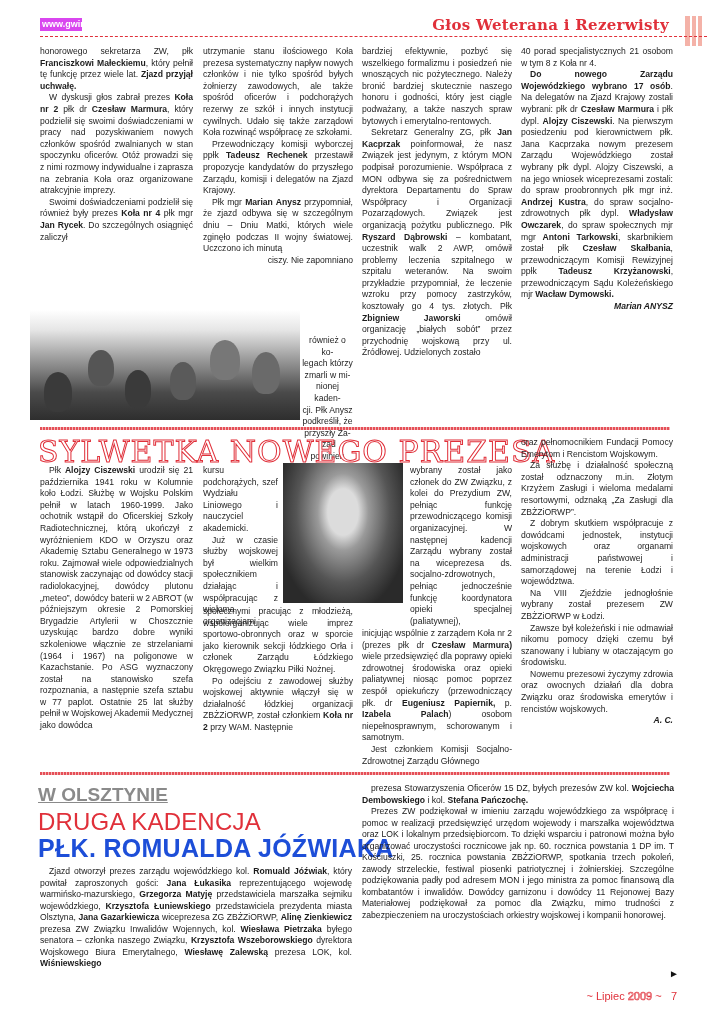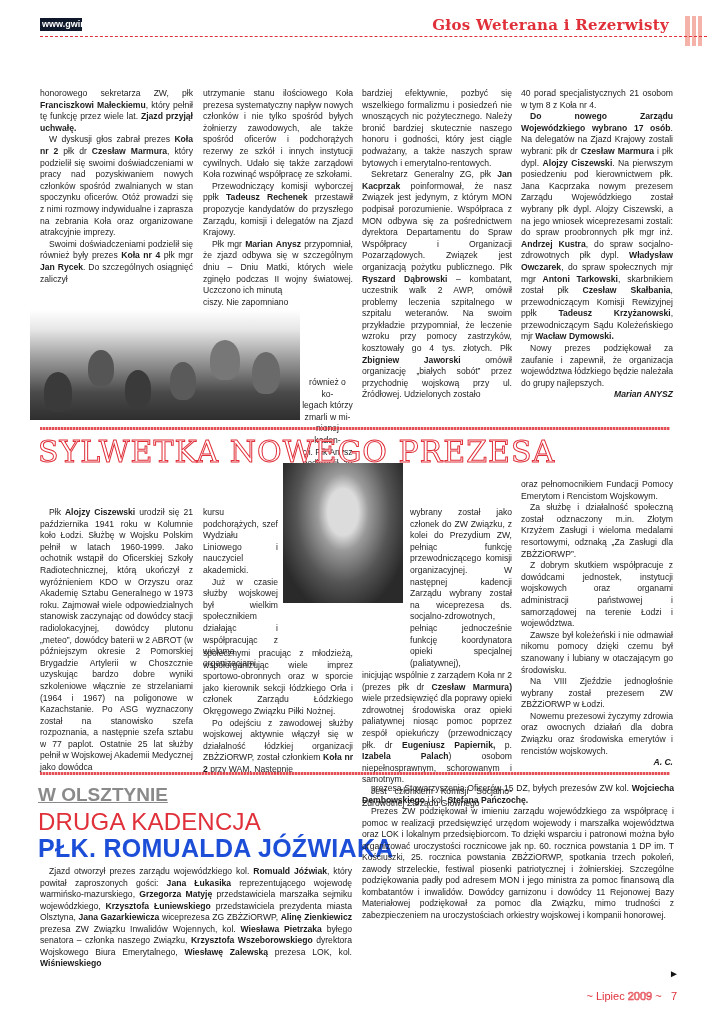--- a/index.html
+++ b/index.html
@@ -1,25 +1,25 @@
 <!DOCTYPE html>
 <html><head>
 <meta charset="utf-8">
 <style>
   * { margin:0; padding:0; box-sizing:border-box; }
   html, body { width:707px; height:1024px; background:#fff; overflow:hidden; }
   body { position:relative; font-family:"Liberation Sans", sans-serif; color:#1a1a1a; }
   .abs { position:absolute; }
-  .site-badge { left:40px; top:18px; width:42px; height:13px; background:#0f172a; color:#fff; font-size:9px; font-weight:bold; line-height:13px; padding-left:2px; }
+  .site-badge { left:40px; top:18px; width:42px; height:13px; background:#d946ef; color:#fff; font-size:9px; font-weight:bold; line-height:13px; padding-left:2px; }
   .mag-title { right:38px; top:16px; color:#e0303a; font-family:"DejaVu Serif", serif; font-weight:bold; font-size:15px; letter-spacing:0.3px; }
   .edge-bars { right:0; top:16px; width:22px; height:30px; }
   .edge-bars span { position:absolute; top:0; height:30px; background:#f4b2a8; }
   .dash-line { height:0; border-top:1px dashed #e0303a; }
   .dot-line { height:3px; background:repeating-linear-gradient(90deg,#e0303a 0 2px,#f2a6a6 2px 3px); opacity:.85; }
-  .col { font-size:8.6px; line-height:11.6px; text-align:justify; color:#1d1d1d;margin-top:42px; }
+  .col { font-size:8.6px; line-height:11.6px; text-align:justify; color:#1d1d1d; }
   .col p { text-indent:9px; }
   .col p.noind { text-indent:0; }
   .col b { font-weight:bold; }
   .sig { text-align:right; font-weight:bold; font-style:italic; }
   .photo1 { left:30px; top:310px; width:270px; height:110px;
     background:linear-gradient(180deg,#fff 0%,#e6e6e6 18%,#9a9a9a 45%,#4a4a4a 75%,#2e2e2e 100%); }
   .photo1 .fig { position:absolute; border-radius:50% 50% 40% 40%; background:#3a3a3a; }
   .photo2 { left:283px; top:463px; width:120px; height:140px;
     background:radial-gradient(ellipse at 50% 35%,#dcdcdc 0 18%,#9a9a9a 30%,#555 55%,#2a2a2a 80%); }
   .section-title { left:38px; top:434px; font-family:"DejaVu Serif", serif; font-size:30px; color:#fff; -webkit-text-stroke:1px #e0303a; letter-spacing:1px; }
@@ -47,21 +47,21 @@
 <div class="abs col" style="left:40px;top:46px;width:153px;">
   <p class="noind"><span>honorowego sekretarza ZW, płk </span><b>Franciszkowi Małeckiemu</b><span>, który pełnił tę funkcję przez wiele lat. </span><b>Zjazd przyjął uchwałę.</b></p>
   <p><span>W dyskusji głos zabrał prezes </span><b>Koła nr 2</b><span> płk dr </span><b>Czesław Marmura</b><span>, który podzielił się swoimi doświadczeniami w pracy nad pozyskiwaniem nowych członków spośród zwalnianych w stan spoczynku oficerów. Otóż prowadzi się z nimi rozmowy indywidualne i zaprasza na zebrania Koła oraz organizowane atrakcyjnie imprezy.</span></p>
   <p><span>Swoimi doświadczeniami podzielił się również były prezes </span><b>Koła nr 4</b><span> płk mgr </span><b>Jan Rycek</b><span>. Do szczególnych osiągnięć zaliczył</span></p>
 </div>
 
 <div class="abs col" style="left:203px;top:46px;width:150px;">
   <p class="noind">utrzymanie stanu ilościowego Koła prezesa systematyczny napływ nowych członków i nie tylko spośród byłych żołnierzy zawodowych, ale także spośród oficerów i podchorążych rezerwy ze szkół i innych instytucji cywilnych. Udało się także zarządowi Koła rozwinąć współpracę ze szkołami.</p>
   <p><span>Przewodniczący komisji wyborczej ppłk </span><b>Tadeusz Rechenek</b><span> przestawił propozycje kandydatów do przyszłego Zarządu, komisji i delegatów na Zjazd Krajowy.</span></p>
   <p><span>Płk mgr </span><b>Marian Anysz</b><span> przypomniał, że zjazd odbywa się w szczególnym dniu – Dniu Matki, których wiele zginęło podczas II wojny światowej. Uczczono ich minutą</span></p>
-  <p class="noind" style="">ciszy. Nie zapomniano</p>
+  <p class="noind" style="text-align:right">ciszy. Nie zapomniano</p>
 </div>
 <div class="abs col" style="left:302px;top:335px;width:51px;text-align:center;">
   <div>również o ko-</div>
   <div>legach którzy</div>
   <div>zmarli w mi-</div>
   <div>nionej kaden-</div>
   <div>cji. Płk Anysz</div>
   <div>podkreślił, że</div>
   <div>przyszły Za-</div>
   <div>rząd powinien</div>
@@ -78,21 +78,20 @@
 </div>
 
 <div class="abs col" style="left:362px;top:46px;width:150px;">
   <p class="noind">bardziej efektywnie, pozbyć się wszelkiego formalizmu i posiedzeń nie wnoszących nic pożytecznego. Należy bronić bardziej skutecznie naszego honoru i godności, który jest ciągle podważany, a także naszych spraw bytowych i emerytalno-rentowych.</p>
   <p><span>Sekretarz Generalny ZG, płk </span><b>Jan Kacprzak</b><span> poinformował, że nasz Związek jest jedynym, z którym MON podpisał porozumienie. Współpraca z MON odbywa się za pośrednictwem dyrektora Departamentu do Spraw Współpracy i Organizacji Pozarządowych. Związek jest organizacją pożytku publicznego. Płk </span><b>Ryszard Dąbrowski</b><span> – kombatant, uczestnik walk 2 AWP, omówił problemy leczenia szpitalnego w szpitalu weteranów. Na swoim przykładzie przypomniał, że leczenie wzroku przy pomocy zastrzyków, kosztowały go 4 tys. złotych. Płk </span><b>Zbigniew Jaworski</b><span> omówił organizację „białych sobót” przez przychodnię wojskową przy ul. Źródłowej. Udzielonych zostało</span></p>
 </div>
 
 <div class="abs col" style="left:521px;top:46px;width:152px;">
   <p class="noind">40 porad specjalistycznych 21 osobom w tym 8 z Koła nr 4.</p>
   <p><b>Do nowego Zarządu Wojewódzkiego wybrano 17 osób</b><span>. Na delegatów na Zjazd Krajowy zostali wybrani: płk dr </span><b>Czesław Marmura</b><span> i płk dypl. </span><b>Alojzy Ciszewski</b><span>. Na pierwszym posiedzeniu pod kierownictwem płk. Jana Kacprzaka nowym prezesem Zarządu Wojewódzkiego został wybrany płk dypl. Alojzy Ciszewski, a na jego wniosek wiceprezesami zostali: do spraw proobronnych płk mgr inż. </span><b>Andrzej Kustra</b><span>, do spraw socjalno-zdrowotnych płk dypl. </span><b>Władysław Owczarek</b><span>, do spraw społecznych mjr mgr </span><b>Antoni Tarkowski</b><span>, skarbnikiem został płk </span><b>Czesław Skałbania</b><span>, przewodniczącym Komisji Rewizyjnej ppłk </span><b>Tadeusz Krzyżanowski</b><span>, przewodniczącym Sądu Koleżeńskiego mjr </span><b>Wacław Dymowski.</b></p>
-  <p>Nowy prezes podziękował za zaufanie i zapewnił, że organizacja województwa łódzkiego będzie należała do grupy najlepszych.</p>
   <div class="sig">Marian ANYSZ</div>
 </div>
 
 <div class="abs dot-line" style="left:40px;top:427px;width:630px;"></div>
 
 <div class="abs section-title">SYLWETKA NOWEGO PREZESA</div>
 
 <div class="abs col" style="left:40px;top:465px;width:153px;">
   <p><span>Płk </span><b>Alojzy Ciszewski</b><span> urodził się 21 października 1941 roku w Kolumnie koło Łodzi. Służbę w Wojsku Polskim pełnił w latach 1960-1999. Jako ochotnik wstąpił do Oficerskiej Szkoły Radiotechnicznej, którą ukończył z wyróżnieniem KDO w Orzyszu oraz Akademię Sztabu Generalnego w 1973 roku. Zajmował wiele odpowiedzialnych stanowisk zaczynając od dowódcy stacji radiolokacyjnej, dowódcy plutonu „meteo”, dowódcy baterii w 2 ABROT (w późniejszym okresie 2 Pomorskiej Brygadzie Artylerii w Choszcznie uzyskując bardzo dobre wyniki szkoleniowe włącznie ze strzelaniami (1964 i 1967) na poligonowe w Kazachstanie. Po ASG wyznaczony został na stanowisko szefa rozpoznania, a następnie szefa sztabu w 77 paplot. Ostatnie 25 lat służby pełnił w Wojskowej Akademii Medycznej jako dowódca</span></p>
 </div>
@@ -113,22 +112,22 @@
 </div>
 <div class="abs col" style="left:362px;top:628px;width:150px;">
   <p class="noind"><span>inicjując wspólnie z zarządem Koła nr 2 (prezes płk dr </span><b>Czesław Marmura)</b><span> wiele przedsięwzięć dla poprawy opieki zdrowotnej środowiska oraz opieki paliatywnej niosąc pomoc poprzez zespół opiekuńczy (przewodniczący płk. dr </span><b>Eugeniusz Papiernik,</b><span> p. </span><b>Izabela Palach</b><span>) osobom niepełnosprawnym, schorowanym i samotnym.</span></p>
   <p>Jest członkiem Komisji Socjalno-Zdrowotnej Zarządu Głównego</p>
 </div>
 
 <div class="abs col" style="left:521px;top:437px;width:152px;">
   <p class="noind">oraz pełnomocnikiem Fundacji Pomocy Emerytom i Rencistom Wojskowym.</p>
   <p>Za służbę i działalność społeczną został odznaczony m.in. Złotym Krzyżem Zasługi i wieloma medalami resortowymi, odznaką „Za Zasługi dla ZBŻZiORWP”.</p>
   <p>Z dobrym skutkiem współpracuje z dowódcami jednostek, instytucji wojskowych oraz organami administracji państwowej i samorządowej na terenie Łodzi i województwa.</p>
+  <p>Na VIII Zjeździe jednogłośnie wybrany został prezesem ZW ZBŻZiORWP w Łodzi.</p>
   <p>Zawsze był koleżeński i nie odmawiał nikomu pomocy dzięki czemu był szanowany i lubiany w otaczającym go środowisku.</p>
-  <p>Na VIII Zjeździe jednogłośnie wybrany został prezesem ZW ZBŻZiORWP w Łodzi.</p>
   <p>Nowemu prezesowi życzymy zdrowia oraz owocnych działań dla dobra Związku oraz środowiska emerytów i rencistów wojskowych.</p>
   <div class="sig">A. C.</div>
 </div>
 
 <div class="abs dot-line" style="left:40px;top:772px;width:630px;"></div>
 
 <div class="abs olsz">W OLSZTYNIE</div>
 <div class="abs druga">DRUGA KADENCJA</div>
 <div class="abs plk">PŁK. ROMUALDA JÓŹWIAKA</div>
 

